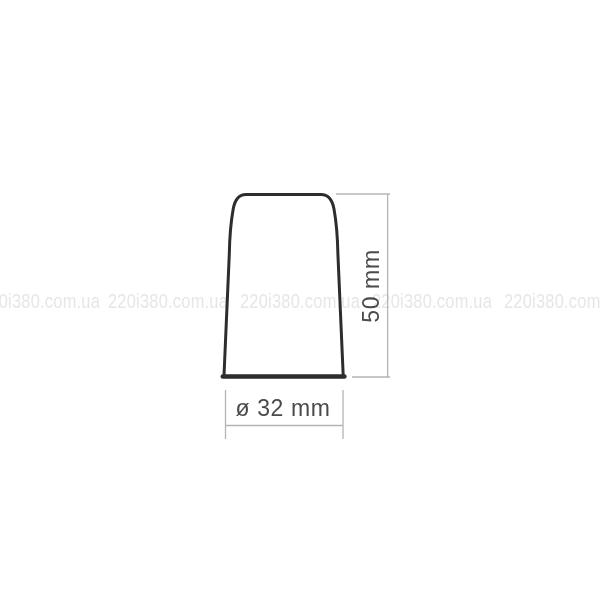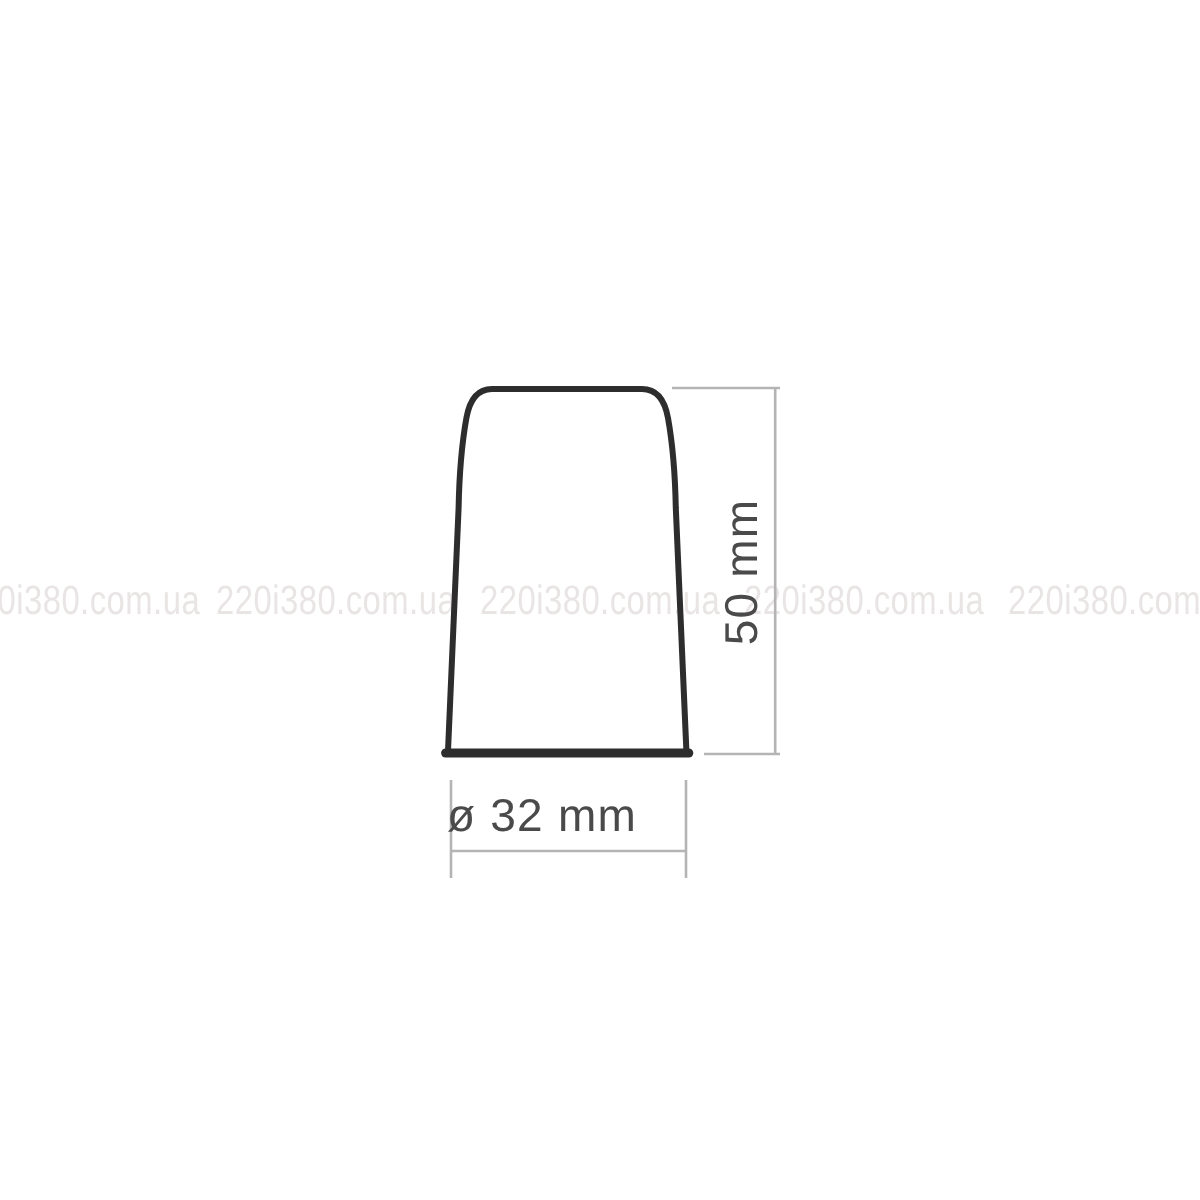--- a/index.html
+++ b/index.html
@@ -53,21 +53,21 @@
   
   .dim-label {
     position: absolute;
     z-index: 3;
     font-size: 23px;
     color: #4a4a4a;
     letter-spacing: 0.6px;
     white-space: nowrap;
   }
   .dim-diameter {
-    left: 271px;
+    left: 283px;
     top: 408px;
     transform: translate(-50%, -50%);
     text-align: center;
   }
   .dim-height {
     left: 371px;
     top: 286px;
     transform: translate(-50%, -50%) rotate(-90deg);
   }
 </style>

